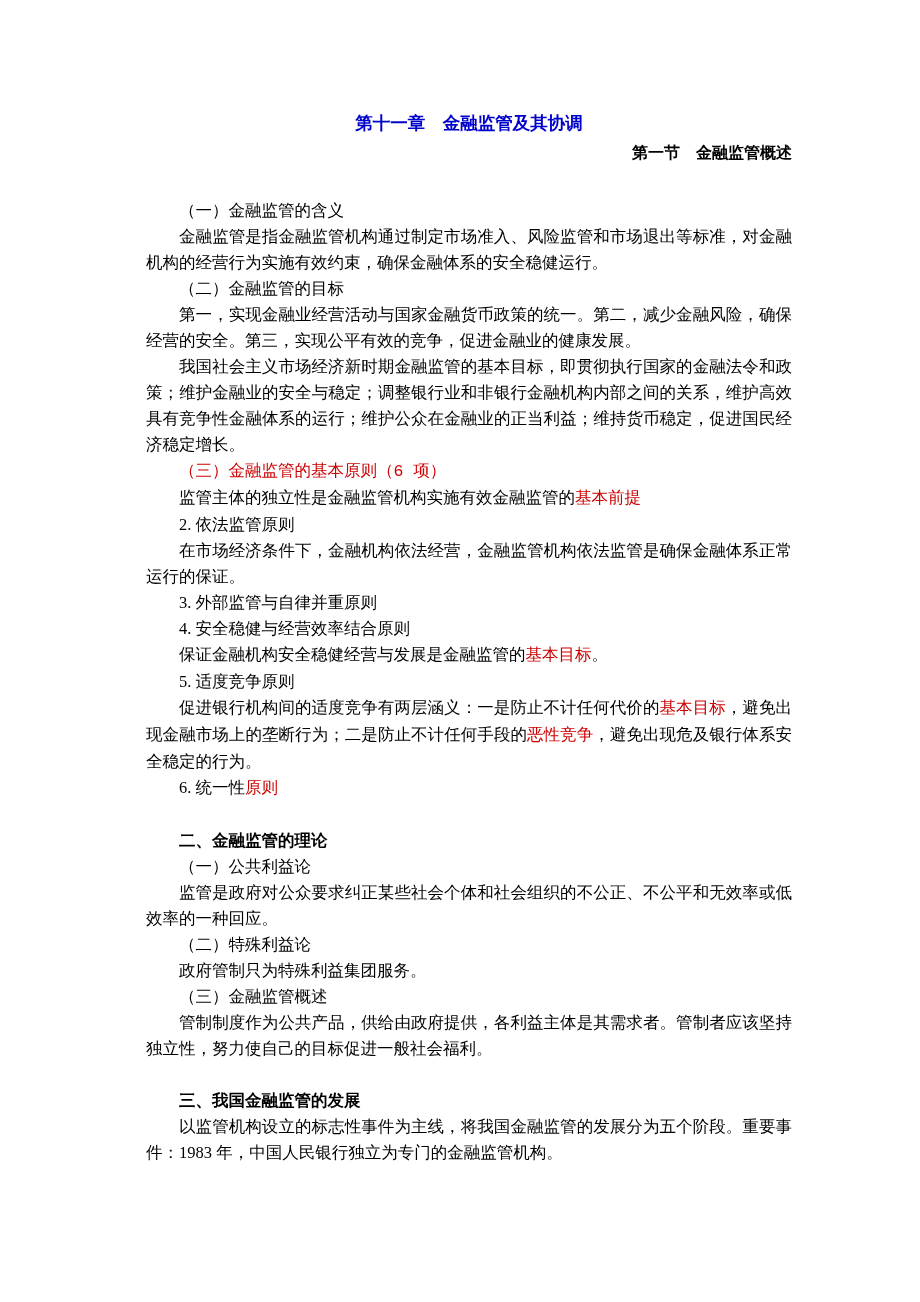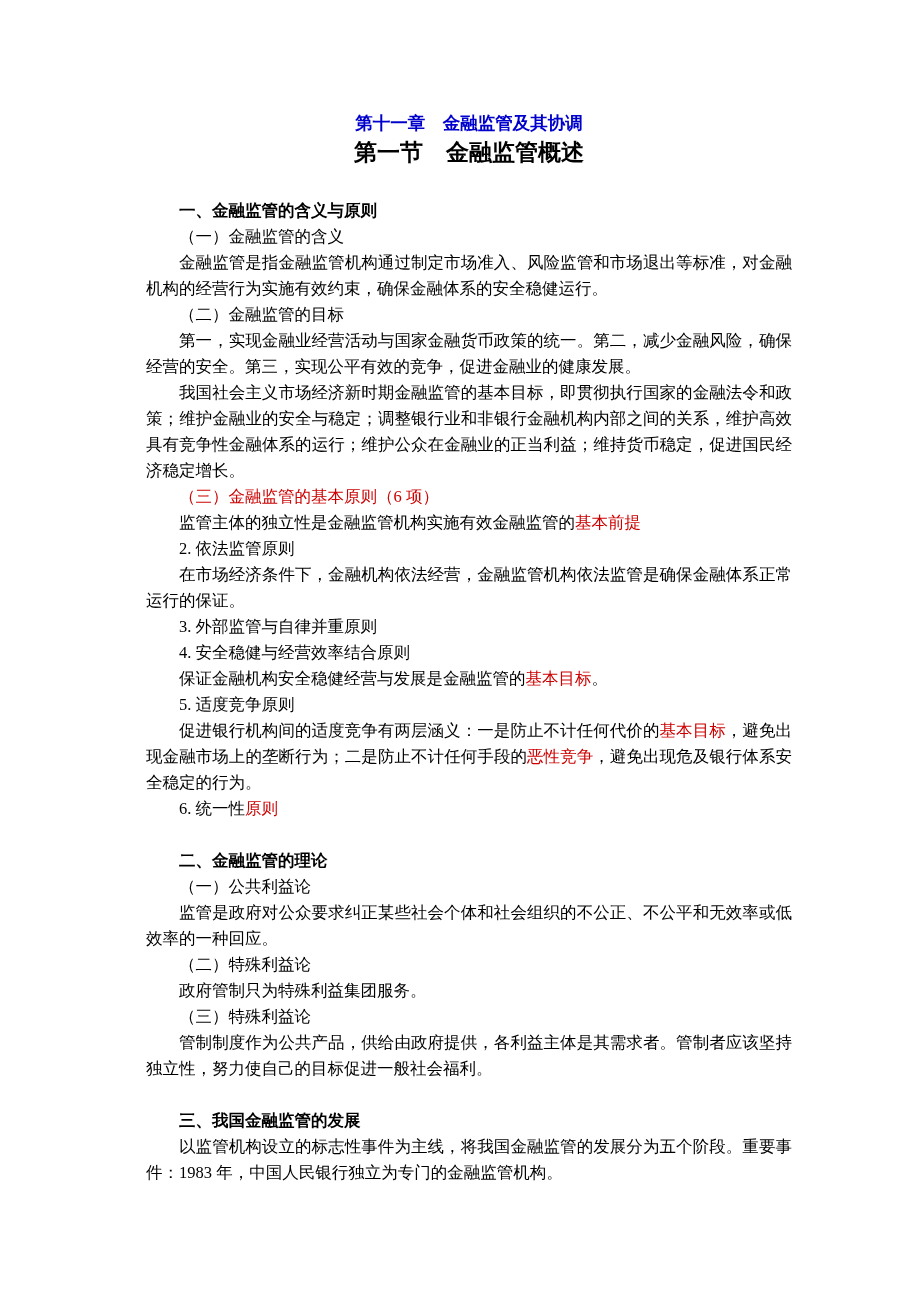--- a/index.html
+++ b/index.html
@@ -23,66 +23,65 @@
   }
   .doc-title{
     text-align:center;
     font-weight:bold;
     font-size:17.5px;
     line-height:26px;
     color:var(--blue);
     margin:0 0 4px 0;
   }
   .doc-subtitle{
-    text-align:center;
+    text-align:right;
     font-weight:bold;
-    font-size:23px;
+    font-size:16px;
     line-height:26px;
     color:var(--ink);
     margin:0 0 32px 0;
   }
   .para-list p{
     margin:0;
     font-size:16.5px;
     line-height:26px;
     text-align:justify;
     text-indent:2em;
     color:var(--ink);
   }
   .para-list p.section-heading{font-weight:bold;}
   .para-list p.red-heading{color:var(--red);}
   .para-list p.space-before{margin-top:26px;}
-  .red{color:var(--red);}
+  .red{color:var(--red);font-family:Liberation Mono, monospace;}
 </style>
 </head>
 <body>
 
 <div class="page">
   <p class="doc-title">第十一章　金融监管及其协调</p>
   <p class="doc-subtitle">第一节　金融监管概述</p>
   <div class="para-list">
-      <p class="section-heading"><span>一、金融监管的含义与原则</span></p>
       <p class="body"><span>（一）金融监管的含义</span></p>
       <p class="body"><span>金融监管是指金融监管机构通过制定市场准入、风险监管和市场退出等标准，对金融机构的经营行为实施有效约束，确保金融体系的安全稳健运行。</span></p>
       <p class="body"><span>（二）金融监管的目标</span></p>
       <p class="body"><span>第一，实现金融业经营活动与国家金融货币政策的统一。第二，减少金融风险，确保经营的安全。第三，实现公平有效的竞争，促进金融业的健康发展。</span></p>
       <p class="body"><span>我国社会主义市场经济新时期金融监管的基本目标，即贯彻执行国家的金融法令和政策；维护金融业的安全与稳定；调整银行业和非银行金融机构内部之间的关系，维护高效具有竞争性金融体系的运行；维护公众在金融业的正当利益；维持货币稳定，促进国民经济稳定增长。</span></p>
       <p class="red-heading"><span class="red">（三）金融监管的基本原则（6 项）</span></p>
       <p class="body"><span>监管主体的独立性是金融监管机构实施有效金融监管的</span><span class="red">基本前提</span></p>
       <p class="body"><span>2. 依法监管原则</span></p>
       <p class="body"><span>在市场经济条件下，金融机构依法经营，金融监管机构依法监管是确保金融体系正常运行的保证。</span></p>
       <p class="body"><span>3. 外部监管与自律并重原则</span></p>
       <p class="body"><span>4. 安全稳健与经营效率结合原则</span></p>
       <p class="body"><span>保证金融机构安全稳健经营与发展是金融监管的</span><span class="red">基本目标</span><span>。</span></p>
       <p class="body"><span>5. 适度竞争原则</span></p>
       <p class="body"><span>促进银行机构间的适度竞争有两层涵义：一是防止不计任何代价的</span><span class="red">基本目标</span><span>，避免出现金融市场上的垄断行为；二是防止不计任何手段的</span><span class="red">恶性竞争</span><span>，避免出现危及银行体系安全稳定的行为。</span></p>
       <p class="body"><span>6. 统一性</span><span class="red">原则</span></p>
       <p class="section-heading space-before"><span>二、金融监管的理论</span></p>
       <p class="body"><span>（一）公共利益论</span></p>
       <p class="body"><span>监管是政府对公众要求纠正某些社会个体和社会组织的不公正、不公平和无效率或低效率的一种回应。</span></p>
       <p class="body"><span>（二）特殊利益论</span></p>
       <p class="body"><span>政府管制只为特殊利益集团服务。</span></p>
-      <p class="body"><span>（三）特殊利益论</span></p>
+      <p class="body"><span>（三）金融监管概述</span></p>
       <p class="body"><span>管制制度作为公共产品，供给由政府提供，各利益主体是其需求者。管制者应该坚持独立性，努力使自己的目标促进一般社会福利。</span></p>
       <p class="section-heading space-before"><span>三、我国金融监管的发展</span></p>
       <p class="body"><span>以监管机构设立的标志性事件为主线，将我国金融监管的发展分为五个阶段。重要事件：1983 年，中国人民银行独立为专门的金融监管机构。</span></p>
     </div>
 </div>
 
 </body></html>

